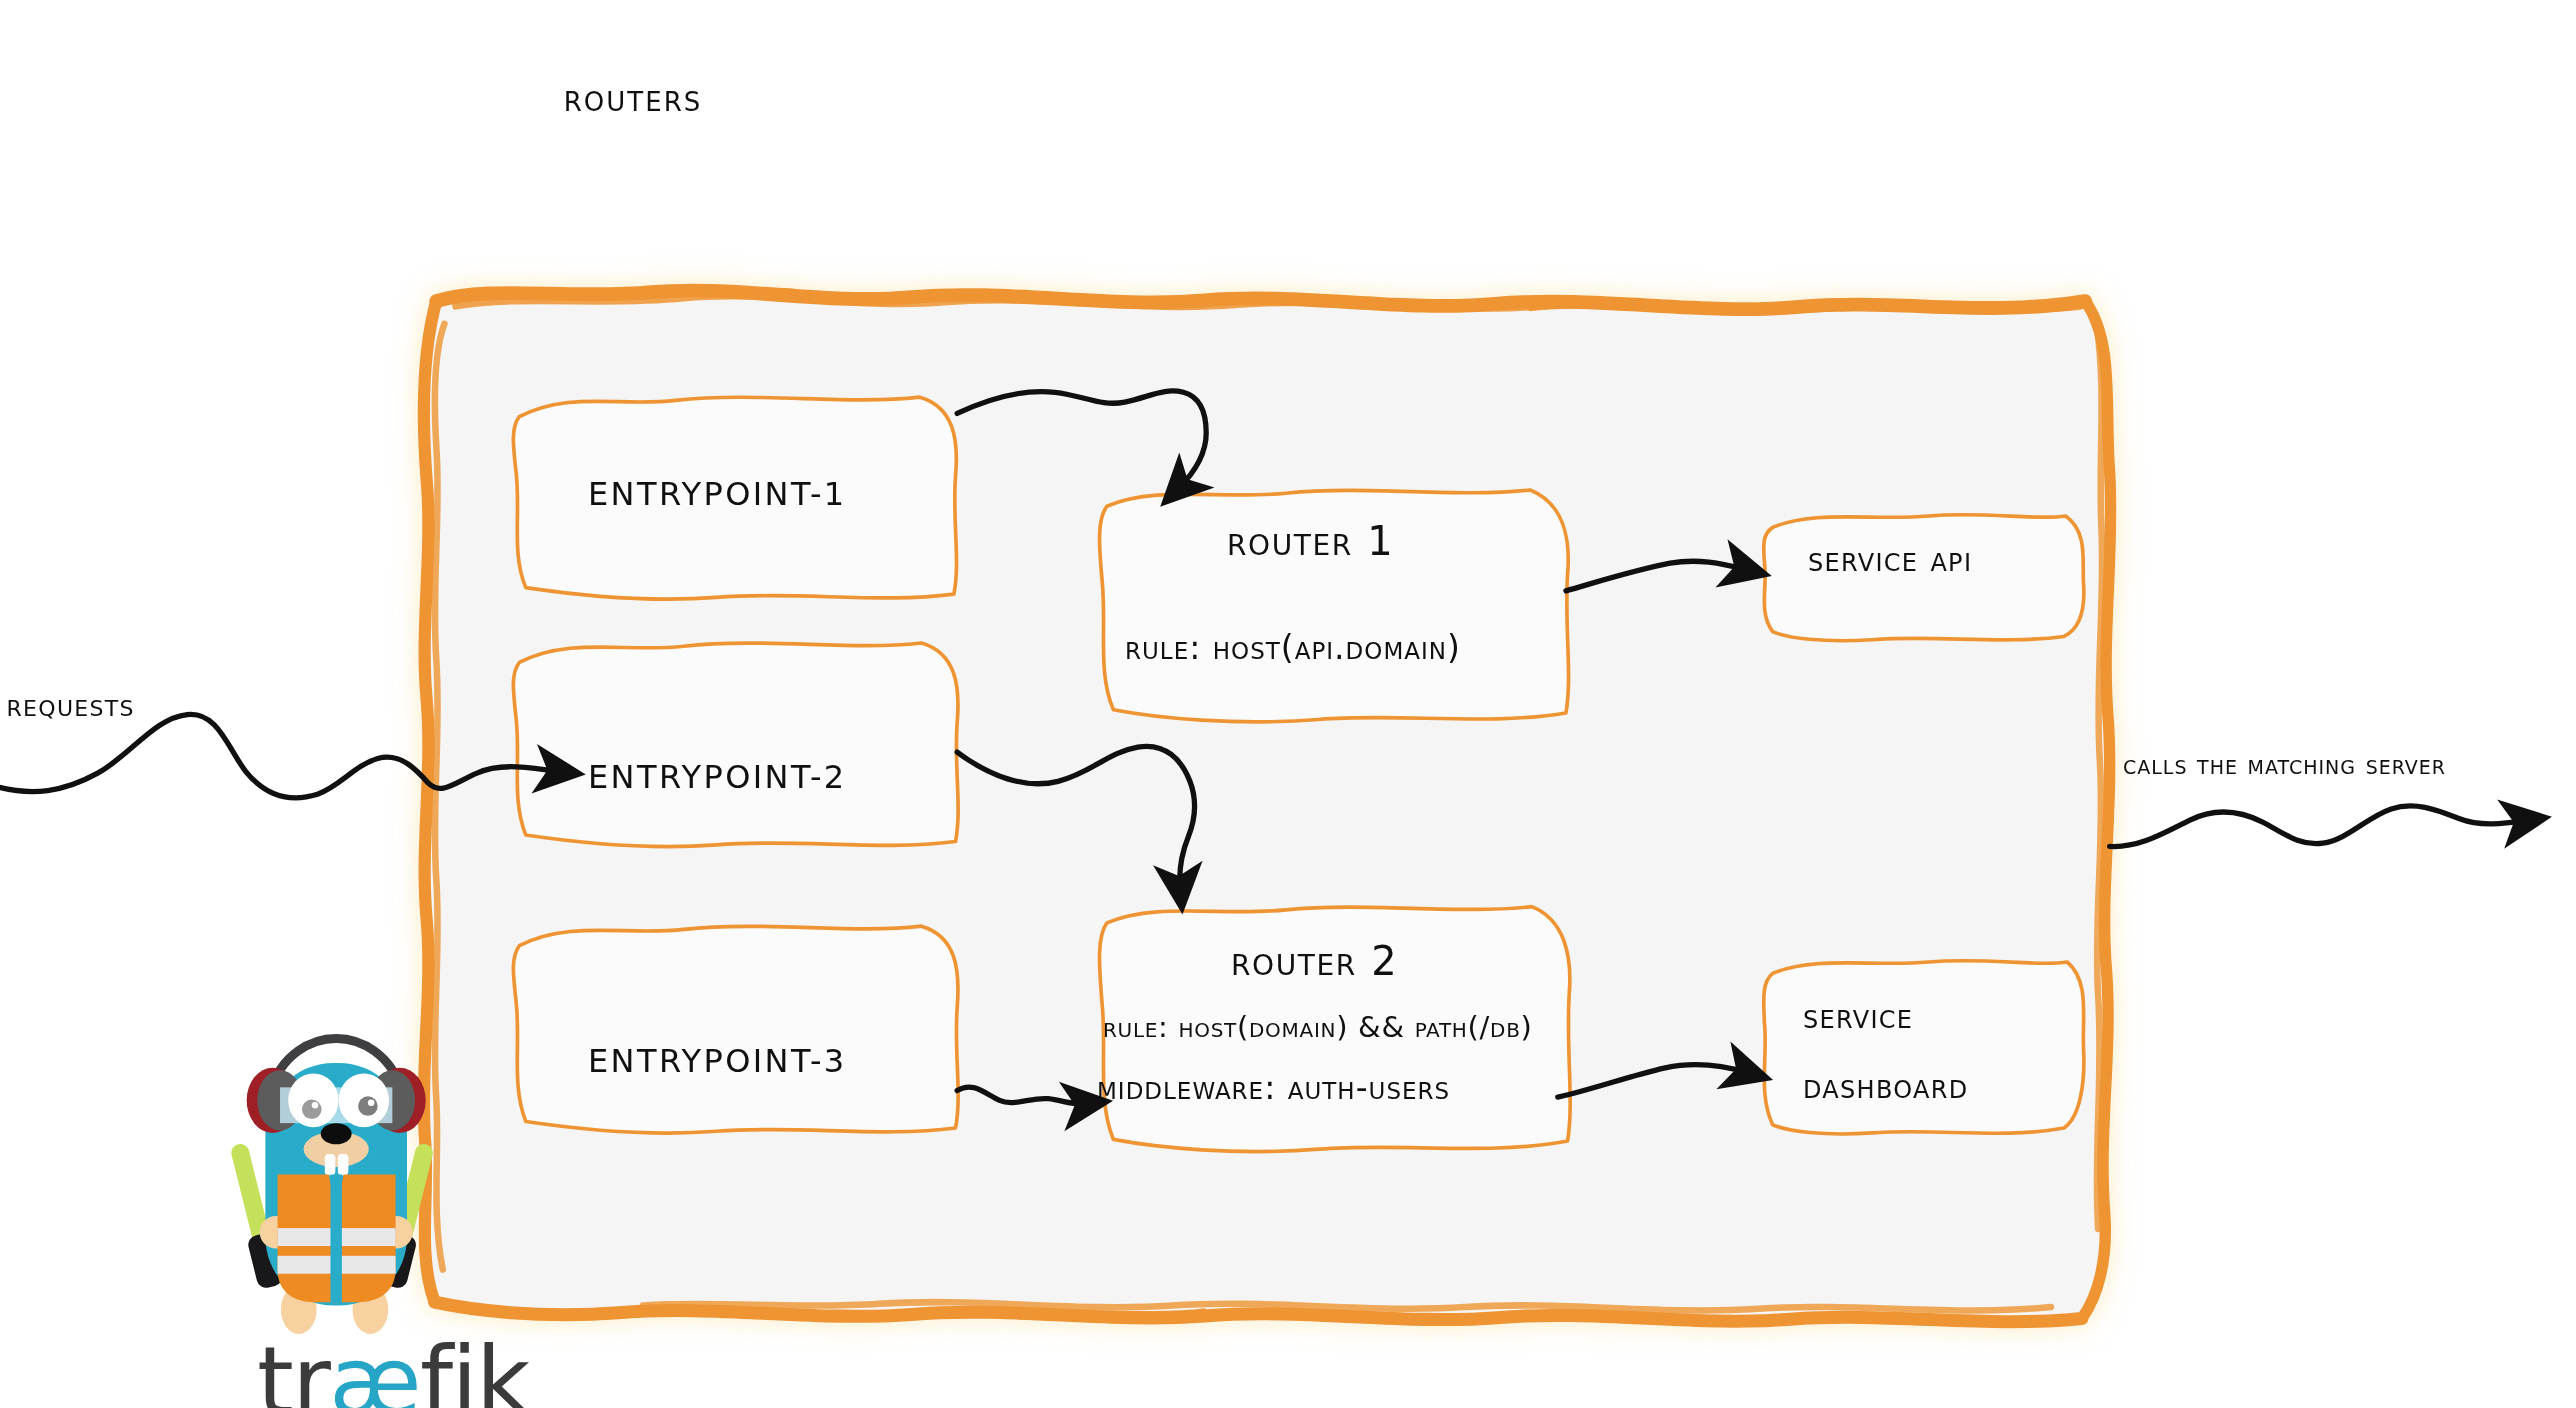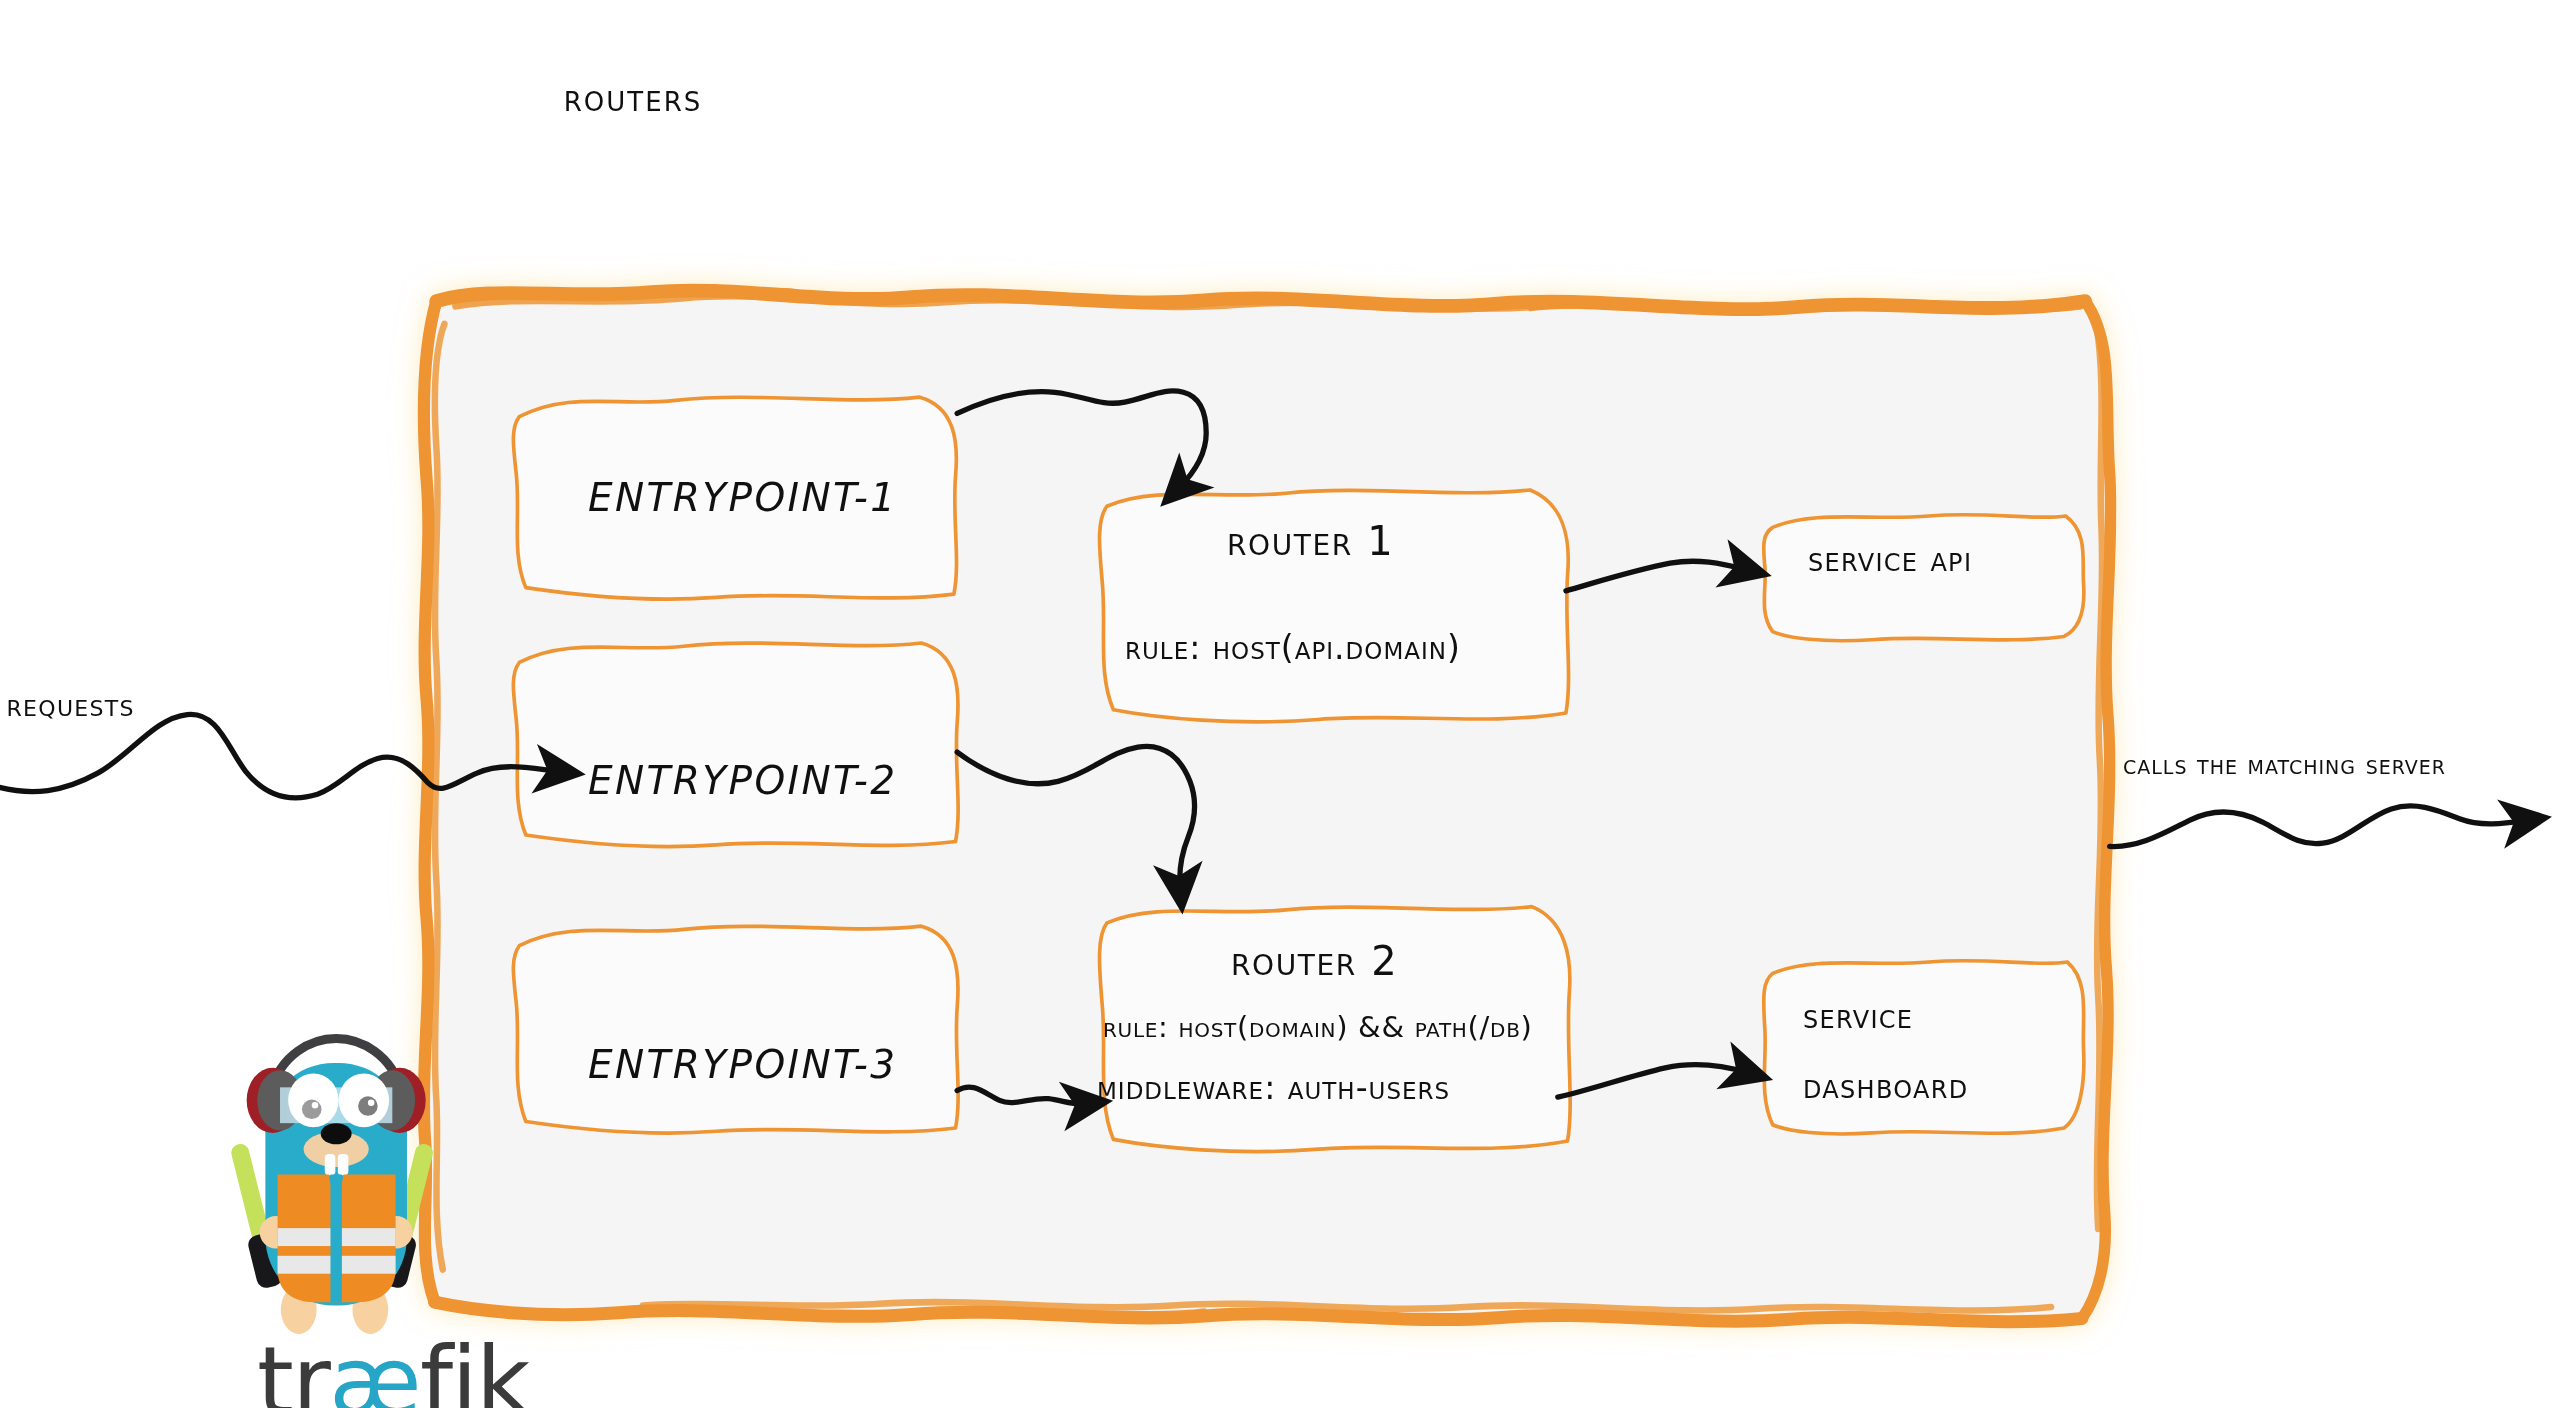--- a/index.html
+++ b/index.html
@@ -16,21 +16,21 @@
        font-family:"DejaVu Sans","Liberation Sans",sans-serif;}
   .smallcaps{font-variant:small-caps;text-transform:lowercase;}
   .allcaps{text-transform:uppercase;}
 
   #title{left:0;top:80px;width:2576px;text-align:center;font-size:37px;letter-spacing:2px;}
   #title span{display:inline-block;transform:translateX(-655px);}
 
   #requests-label{left:6.5px;top:689px;font-size:31px;letter-spacing:1.3px;}
   #calls-label{left:2123px;top:751px;font-size:27px;letter-spacing:1px;}
 
-  .ep-text{font-size:39px;letter-spacing:2.4px;font-style:italic;}
+  .ep-text{font-size:32px;letter-spacing:2.4px;}
   #ep1-text{left:588px;top:478px;}
   #ep2-text{left:588px;top:761px;}
   #ep3-text{left:588px;top:1045px;}
 
   .rt-title{font-size:40px;letter-spacing:1.6px;}
   .rt-line{font-size:33px;letter-spacing:1px;}
   .rt-line-sm{font-size:29px;letter-spacing:0.7px;}
 
   #r1-title{left:1227px;top:520px;}
   #r1-rule{left:1125px;top:631px;}

